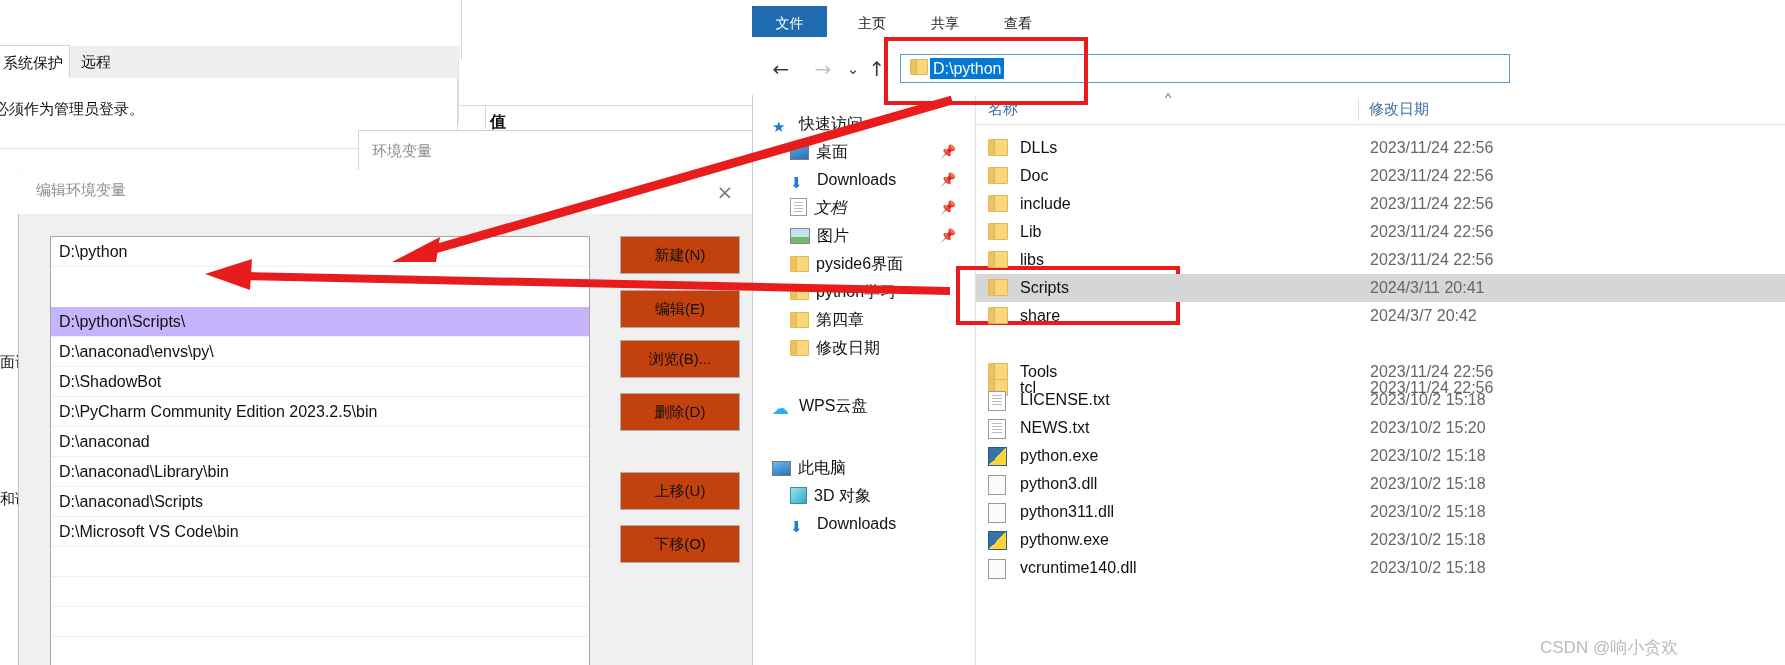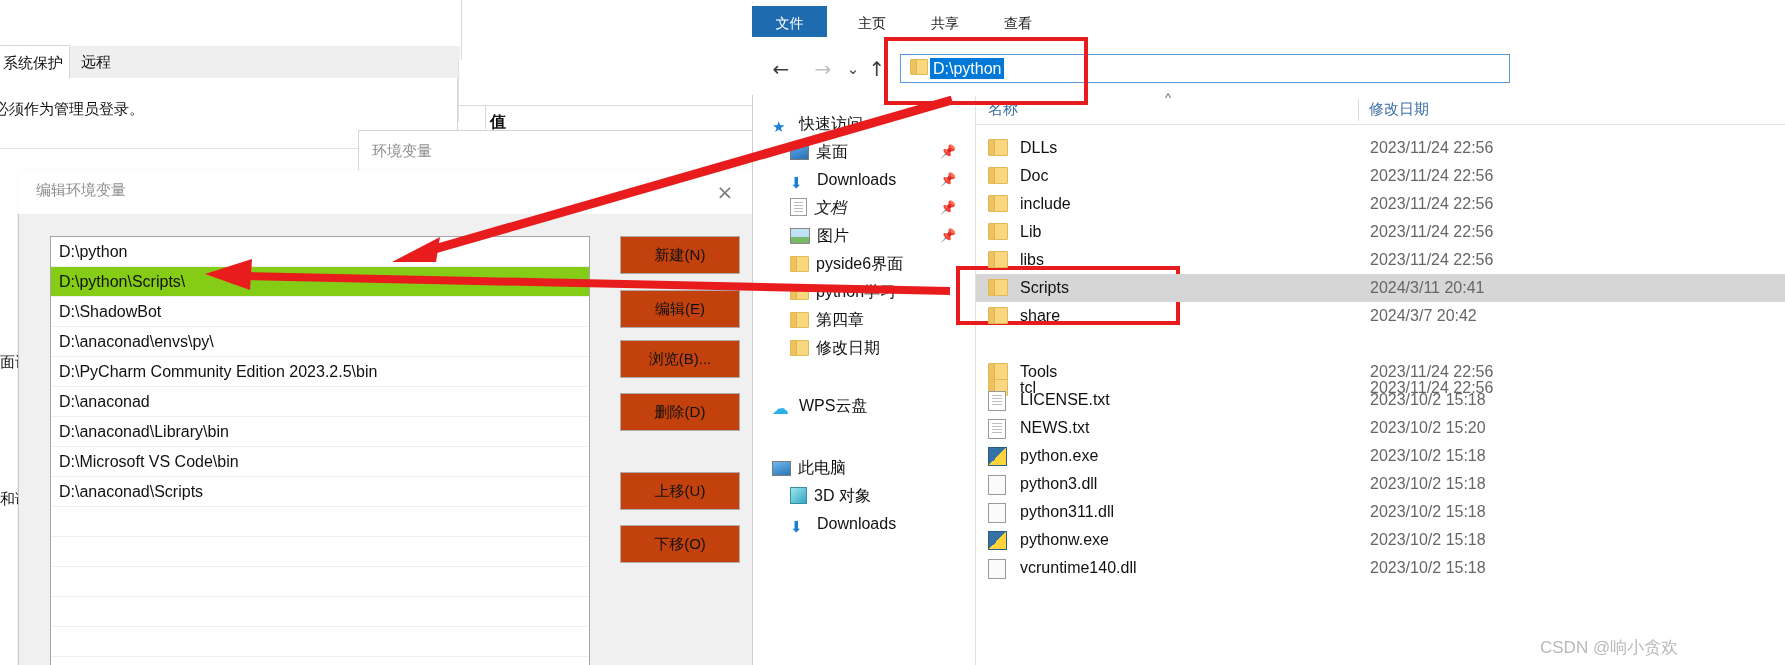--- a/index.html
+++ b/index.html
@@ -71,21 +71,21 @@
     background:#ffffff;border:1px solid #a6a6a6;
     overflow:hidden;
   }
   .path-row{
     height:30px;line-height:30px;
     font-size:16px;color:#111;
     padding-left:8px;white-space:nowrap;
     border-bottom:1px solid #efefef;
     box-sizing:border-box;
   }
-  .path-row.selected{background:#84cc16;}
+  .path-row.selected{background:#c4b5fd;margin-top:40px;}
   .path-row.empty{color:transparent;}
 
   .dlg-btn{
     position:absolute;left:608px;width:120px;height:38px;
     background:#c2410c;border:1px solid #adadad;
     font-size:15px;color:#111;
     display:flex;align-items:center;justify-content:center;
     box-sizing:border-box;
     margin-left:12px;
   }
@@ -188,27 +188,27 @@
 <div class="abs" id="envvar-title">环境变量</div>
 
 <div class="abs" id="editenv-dialog"></div>
 <div class="abs" id="editenv-titlebar"></div>
 <div class="abs" id="editenv-title">编辑环境变量</div>
 <div class="abs" id="editenv-close">×</div>
 
 <div class="abs" id="path-list">
     <div class="path-row">D:\python</div>
     <div class="path-row selected">D:\python\Scripts\</div>
+    <div class="path-row">D:\anaconad\envs\py\</div>
     <div class="path-row">D:\ShadowBot</div>
-    <div class="path-row">D:\anaconad\envs\py\</div>
     <div class="path-row">D:\PyCharm Community Edition 2023.2.5\bin</div>
     <div class="path-row">D:\anaconad</div>
     <div class="path-row">D:\anaconad\Library\bin</div>
+    <div class="path-row">D:\anaconad\Scripts</div>
     <div class="path-row">D:\Microsoft VS Code\bin</div>
-    <div class="path-row">D:\anaconad\Scripts</div>
     <div class="path-row empty">&nbsp;</div>
     <div class="path-row empty">&nbsp;</div>
     <div class="path-row empty">&nbsp;</div>
     <div class="path-row empty">&nbsp;</div>
     <div class="path-row empty">&nbsp;</div>
   </div>
 
 <div id="dlg-buttons">
     <div class="dlg-btn" style="top: 236px;">新建(N)</div>
     <div class="dlg-btn" style="top: 290px;">编辑(E)</div>

